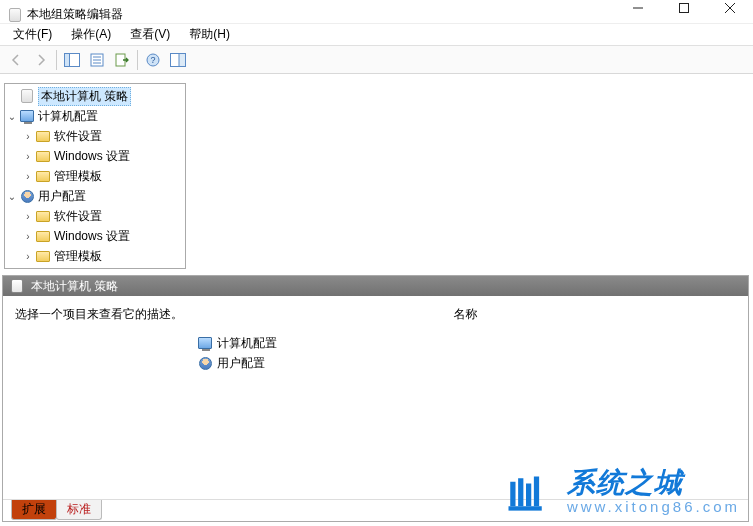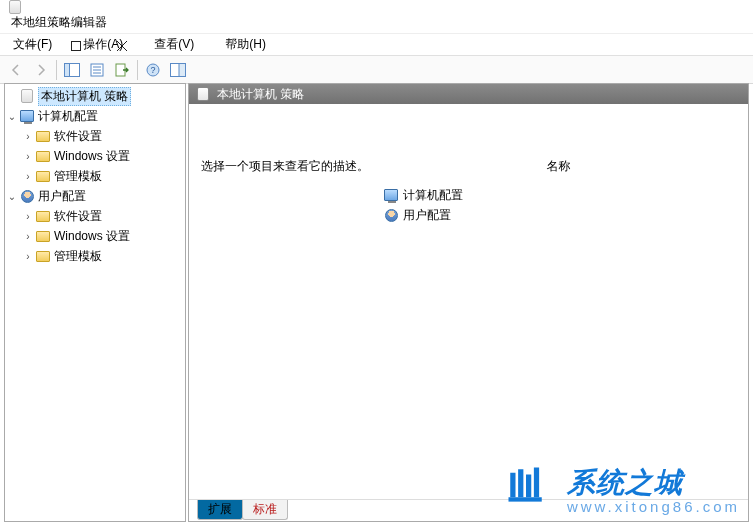--- a/index.html
+++ b/index.html
@@ -7,42 +7,41 @@
       font-family: "Microsoft YaHei", "Segoe UI", sans-serif;
       font-size: 12px;
       background: #fff;
       width: 753px;
       height: 526px;
       overflow: hidden;
       position: relative;
     }
     
     .title-bar {
-      height: 34px;
+      height: 24px;
       background: #fff;
       display: flex;
-      align-items: flex-start;
+      align-items: flex-end;
       padding-left: 7px;
       border-bottom: 1px solid #eee;
-      flex-direction: column;
     }
     .title-spacer { flex: 1; }
     .win-controls { display: flex; }
     .win-btn {
       width: 46px; height: 30px;
       display: flex; align-items: center; justify-content: center;
       font-size: 12px; color: #222;
     }
     .win-btn svg { width: 10px; height: 10px; stroke: #222; fill: none; stroke-width: 1; }
     
     .menu-bar {
       height: 22px;
       display: flex;
       padding-left: 5px;
-      gap: 15px;
+      gap: 3px;
       border-bottom: 1px solid #e0e0e0;
     }
     .menu-item { padding: 2px 8px; }
     
     .toolbar {
       height: 28px;
       display: flex;
       align-items: center;
       padding: 0 4px;
       gap: 1px;
@@ -55,20 +54,21 @@
       border: 1px solid transparent;
       border-radius: 2px;
     }
     .tb-btn.disabled { opacity: 0.45; }
     .tb-sep { width: 1px; height: 20px; background: #ccc; margin: 0 2px; }
     
     .main {
       position: absolute;
       top: 81px; left: 0; right: 0; bottom: 0;
       display: flex;
+      flex-direction: column;
     }
     .tree-pane {
       width: 182px;
       border: 1px solid #aaa;
       margin: 2px 0 4px 4px;
       overflow: auto;
       background: #fff;
       padding: 2px 0;
     }
     .tree-row {
@@ -111,21 +111,20 @@
       height: 20px;
       display: flex; align-items: center;
       padding-left: 6px; gap: 6px;
       font-size: 12px;
     }
     .pane-header .ico-doc { border-color:#888; background:linear-gradient(#fff,#e6e6e6);}
     .pane-body {
       flex: 1;
       display: flex;
       padding: 10px 12px 0 12px;
-      margin-top: 44px;
     }
     .desc-col { width: 180px; }
     .list-col { flex: 1; }
     .col-header {
       padding-bottom: 6px;
       margin-bottom: 4px;
       text-align: center;
     }
     .list-row {
       display: flex; align-items: center;
@@ -140,30 +139,30 @@
       padding-left: 8px;
       border-top: 1px solid #ddd;
       background:#fff;
     }
     .btab {
       border: 1px solid #bbb;
       border-top: none;
       border-bottom-left-radius: 3px;
       border-bottom-right-radius: 3px;
       padding: 1px 10px;
-      background: #0369a1;
+      background: #c2410c;
       margin-right: -1px;
       font-size: 12px;
     }
     .btab.inactive { background: #f2f2f2; color:#b91c1c;}
     
     .watermark {
       position: absolute;
       right: 8px; bottom: 6px;
-      display: flex; align-items: flex-start; gap: 20px;
+      display: flex; align-items: flex-end; gap: 20px;
       font-weight: 700;
       color: #1279d8;
       font-size: 28px;
       font-style: italic;
       letter-spacing: 1px;
       pointer-events: none;
     }
     .wm-sub { font-size: 15px; color:#6aa9e6; font-style:normal; font-weight:400; display:block; margin-top:-4px; letter-spacing:3px;}
     .wm-logo { width: 42px; height: 42px;}
   </style>

